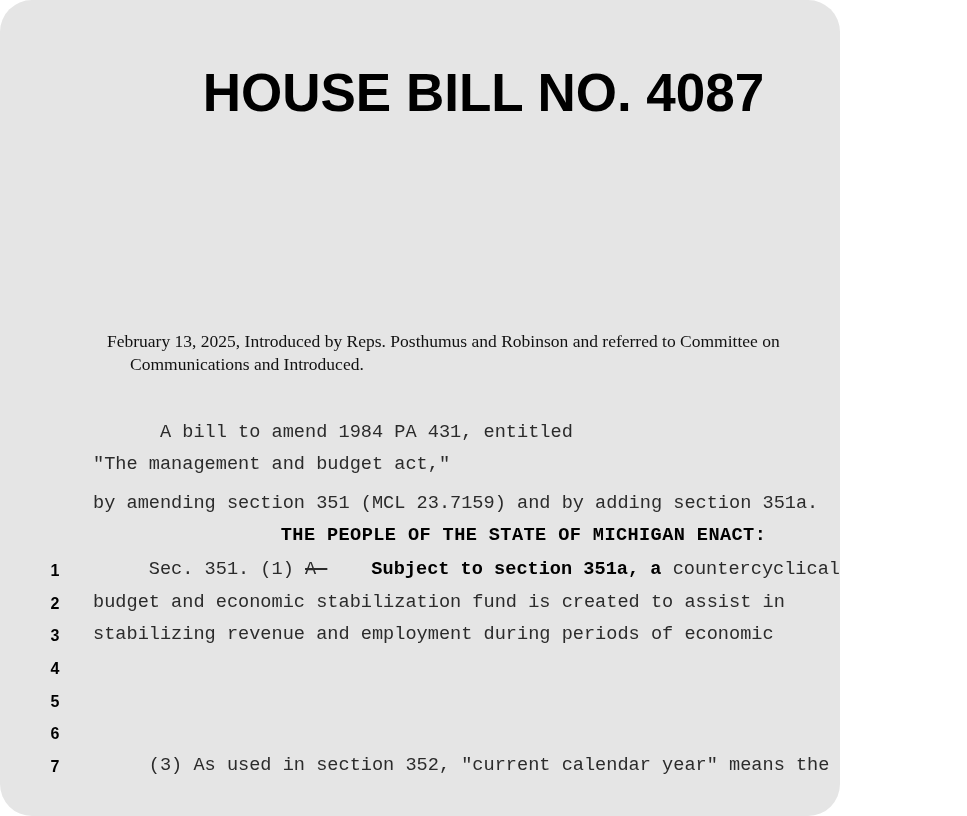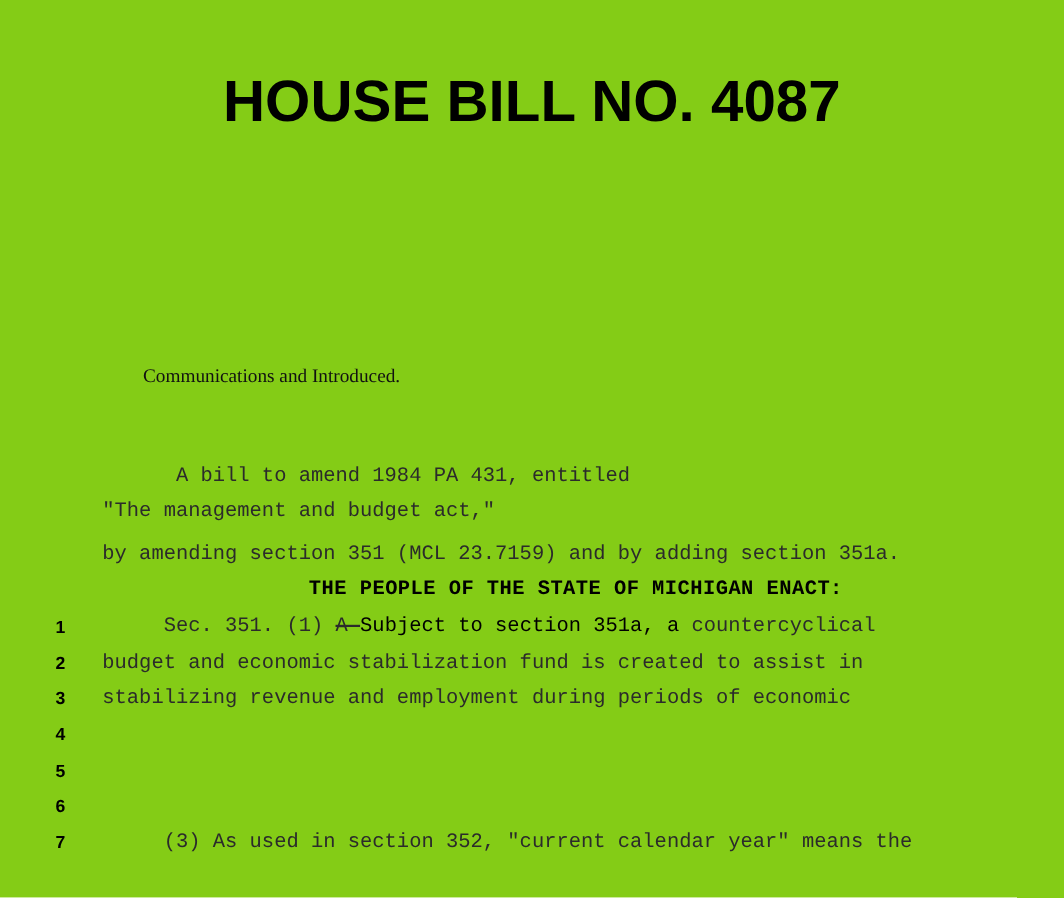--- a/index.html
+++ b/index.html
@@ -13,23 +13,24 @@
     height: 816px;
     position: relative;
     overflow: hidden;
     font-family: "Liberation Serif", "DejaVu Serif", serif;
     color: #1a1a1a;
     -webkit-font-smoothing: antialiased;
   }
 
   .page {
     position: relative;
-    width: 967px;
+    width: 840px;
     height: 816px;
-    background: #84cc16;
+    background: #e5e5e5;
+    border-radius: 32px;
   }
 
   
   .bill-title {
     position: absolute;
     top: 26px;
     left: 0;
     width: 967px;
     text-align: center;
     font-family: "Liberation Sans", "DejaVu Sans", sans-serif;
@@ -129,32 +130,34 @@
     font-size: 18.6px;
     line-height: 24px;
     color: #2b2b2b;
   }
   .struck {
     text-decoration: line-through;
     text-decoration-thickness: 1.5px;
     color: #2b2b2b;
   }
   .inserted {
-    font-weight: normal;
+    font-weight: bold;
     color: #000000;
+    margin-left: 44px;
   }
 </style>
 </head>
 <body>
 
 <div class="page">
 
   <h1 class="bill-title">HOUSE BILL NO. 4087</h1>
 
   <div class="intro-block">
+    <span class="intro-line-1">February 13, 2025, Introduced by Reps. Posthumus and Robinson and referred to Committee on</span>
     <span class="intro-line-2">Communications and Introduced.</span>
   </div>
 
   <div class="bill-body">
 
     <div class="preamble-line l0">      A bill to amend 1984 PA 431, entitled</div>
 
     <div class="preamble-line l1">"The management and budget act,"</div>
 
     <div class="preamble-line l2">by amending section 351 (MCL 23.7159) and by adding section 351a.</div>

